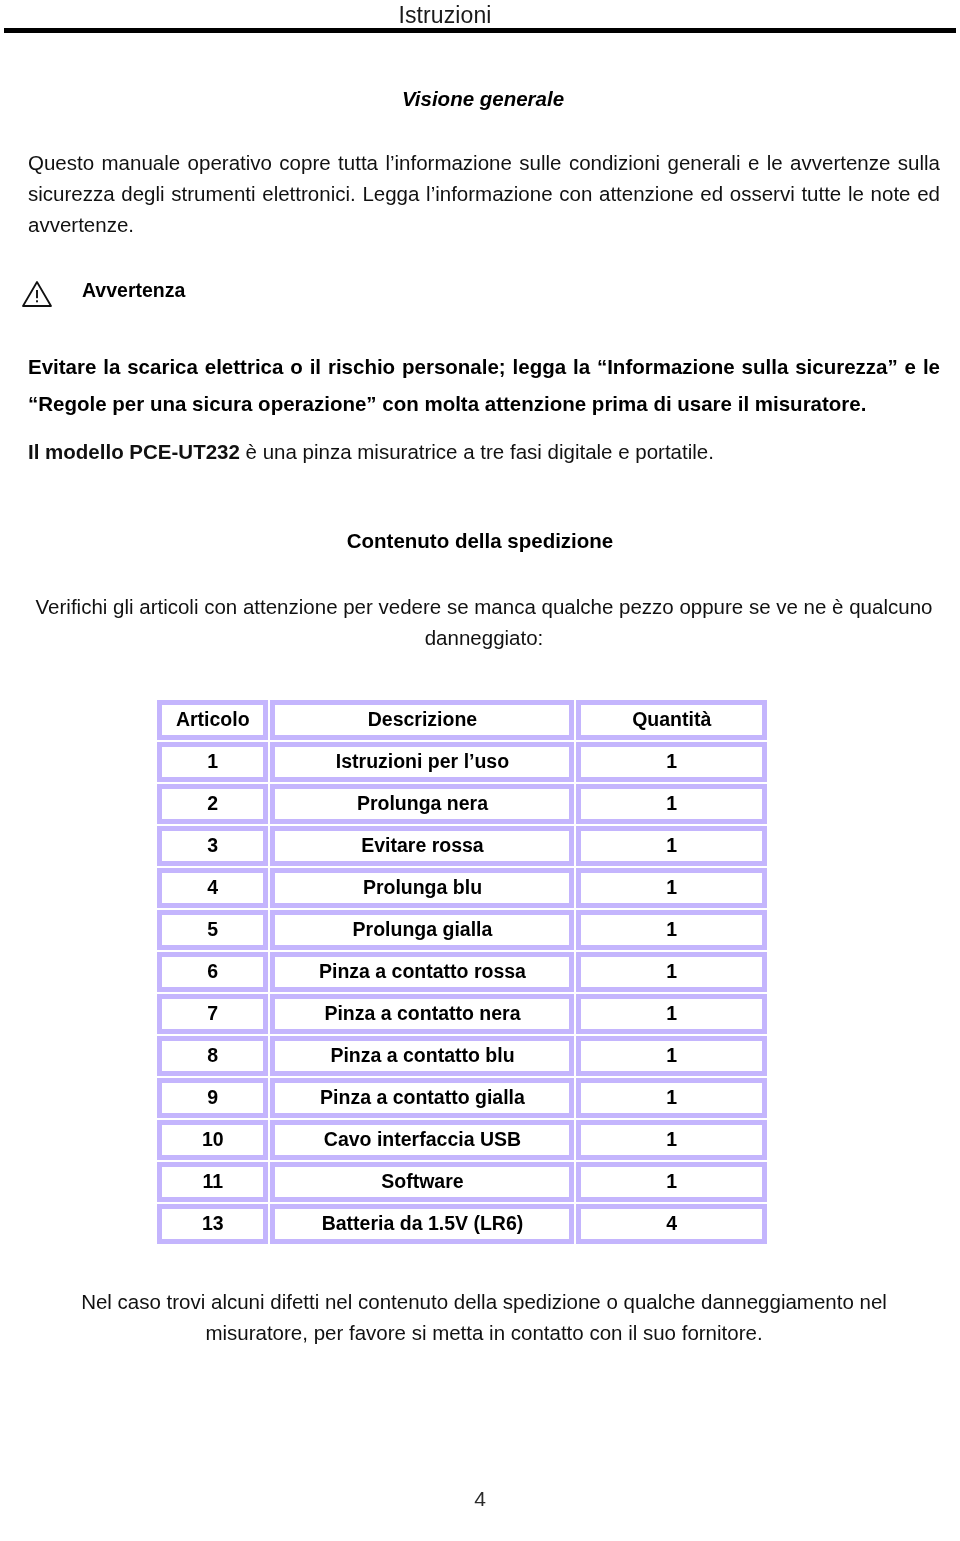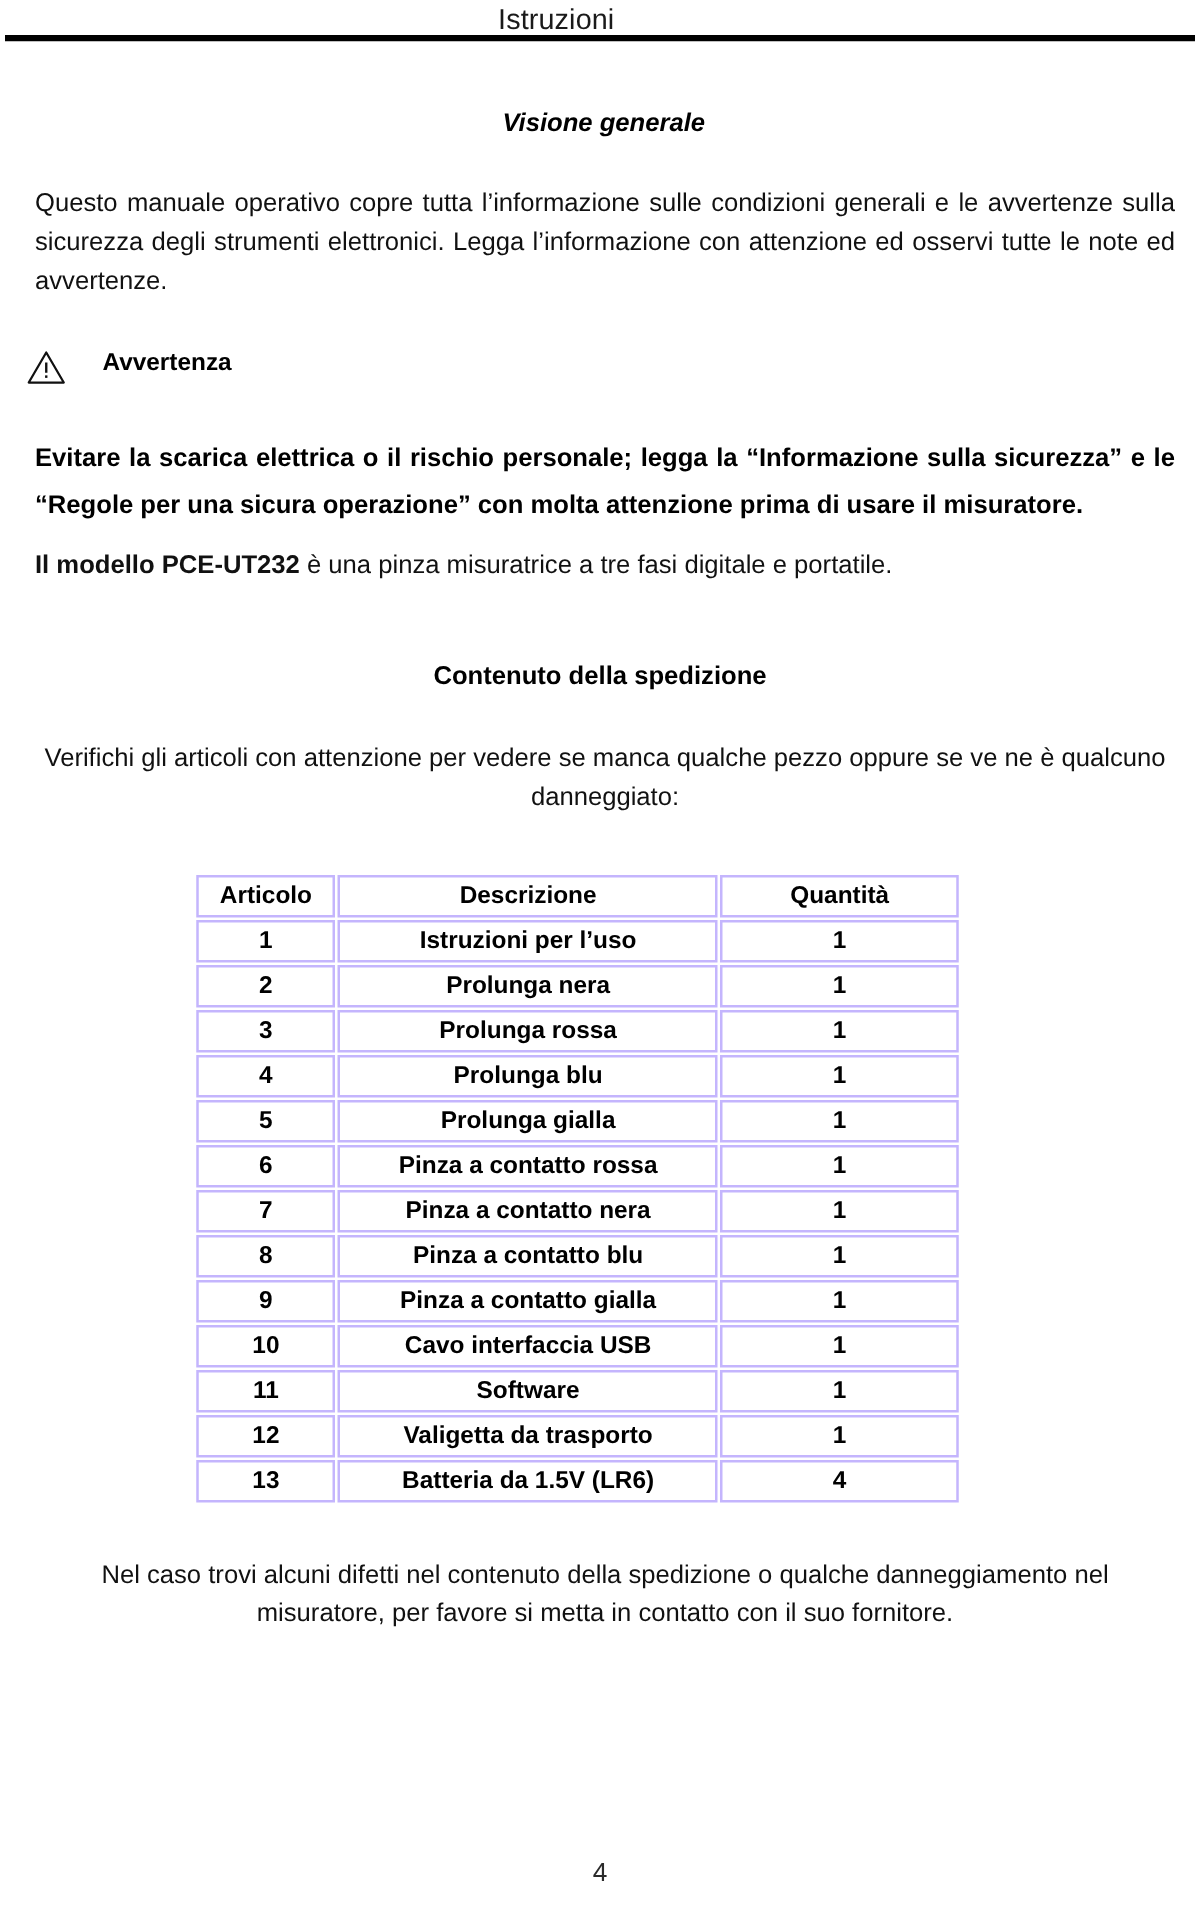--- a/index.html
+++ b/index.html
@@ -118,21 +118,21 @@
     margin-top: 45px;
     padding-left: 155px;
   }
   table.ship-table {
     border-collapse: separate;
     border-spacing: 2px 2px;
     width: 614px;
     table-layout: fixed;
   }
   table.ship-table td {
-    border: 2px solid #c4b5fd;
+    border: 5px solid #c4b5fd;
     font-size: 19.5px;
     font-weight: bold;
     text-align: center;
     height: 26px;
     padding: 1px 0 3px 0;
     background: #ffffff;
     line-height: 22px;
   }
   col.c-art { width: 110px; }
   col.c-desc { width: 300px; }
@@ -201,21 +201,21 @@
           <td>Istruzioni per l’uso</td>
           <td>1</td>
         </tr>
         <tr>
           <td>2</td>
           <td>Prolunga nera</td>
           <td>1</td>
         </tr>
         <tr>
           <td>3</td>
-          <td>Prolunga rossa</td>
+          <td>Evitare rossa</td>
           <td>1</td>
         </tr>
         <tr>
           <td>4</td>
           <td>Prolunga blu</td>
           <td>1</td>
         </tr>
         <tr>
           <td>5</td>
           <td>Prolunga gialla</td>
@@ -242,25 +242,20 @@
           <td>1</td>
         </tr>
         <tr>
           <td>10</td>
           <td>Cavo interfaccia USB</td>
           <td>1</td>
         </tr>
         <tr>
           <td>11</td>
           <td>Software</td>
-          <td>1</td>
-        </tr>
-        <tr>
-          <td>12</td>
-          <td>Valigetta da trasporto</td>
           <td>1</td>
         </tr>
         <tr>
           <td>13</td>
           <td>Batteria da 1.5V (LR6)</td>
           <td>4</td>
         </tr>
       </tbody>
     </table>
   </div>

